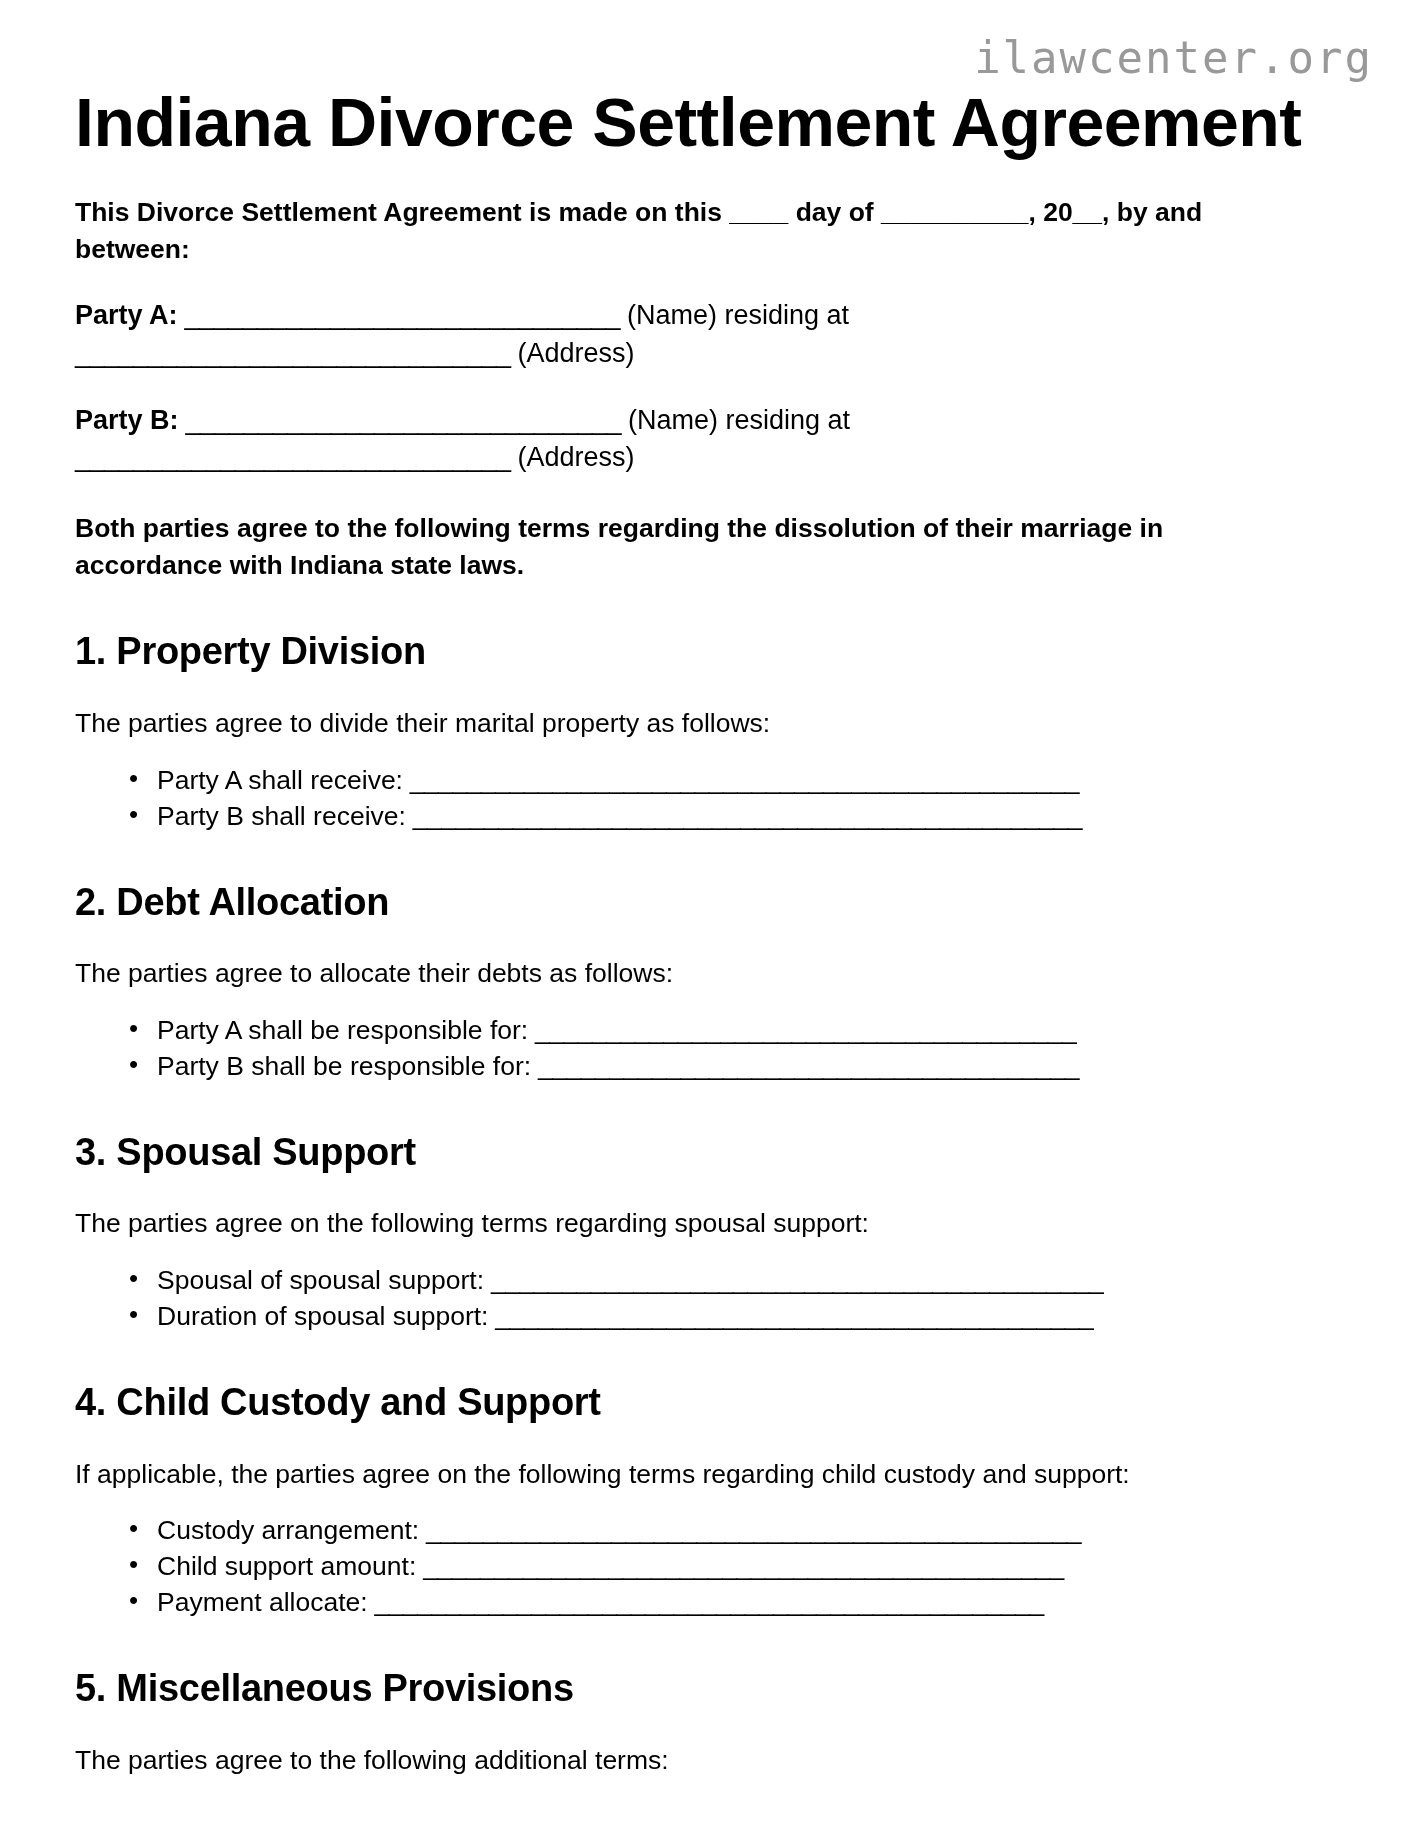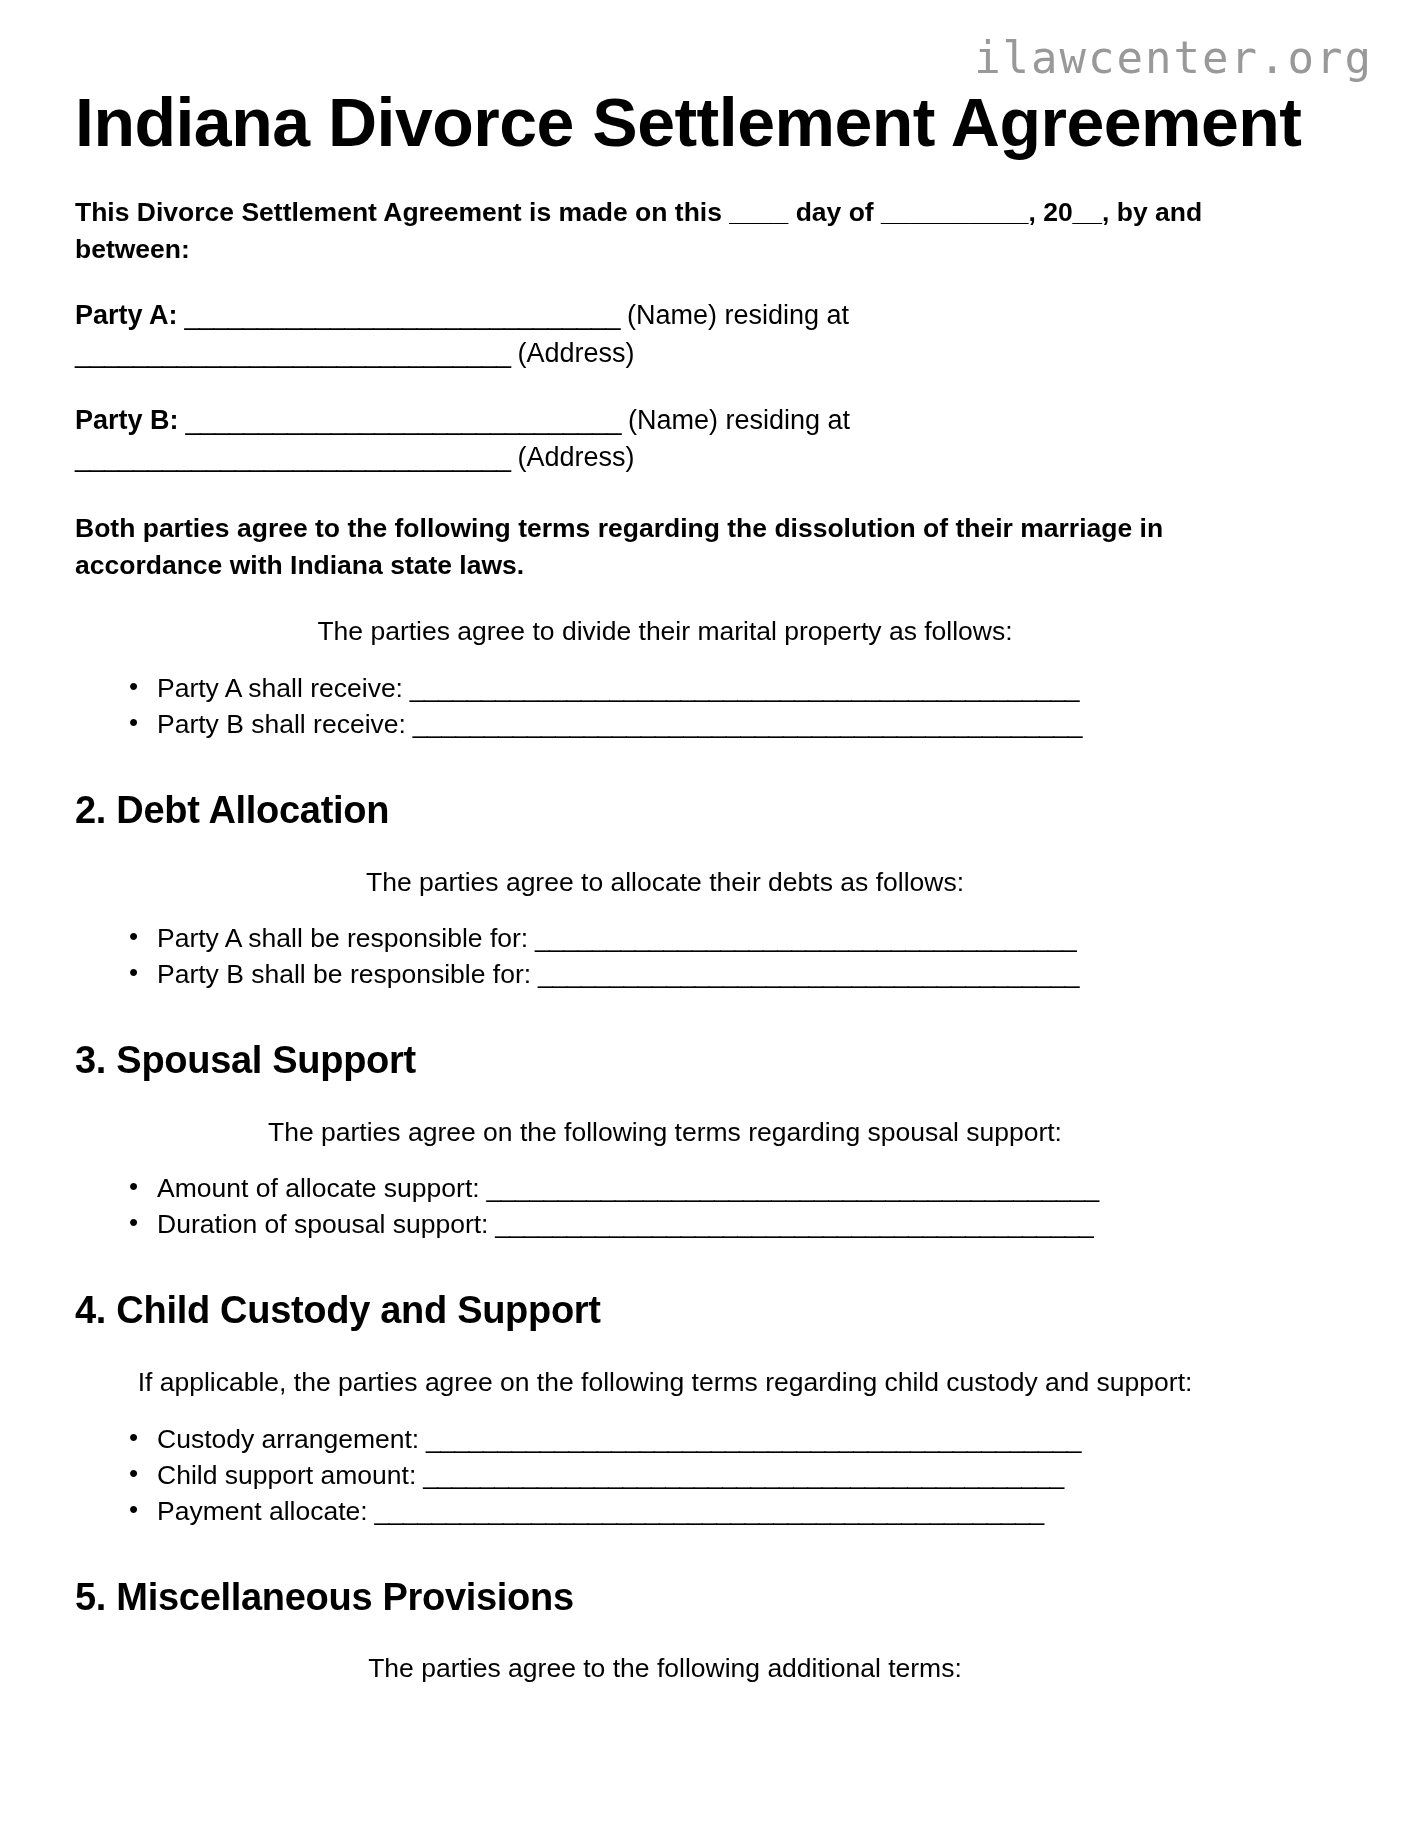--- a/index.html
+++ b/index.html
@@ -70,21 +70,20 @@
     font-size: 38px;
     line-height: 1.2;
     margin: 46px 0 0 0;
     letter-spacing: -0.3px;
   }
   p.section-intro {
     font-size: 26.5px;
     line-height: 1.38;
     margin: 30px 0 0 0;
     max-width: 1180px;
-    text-align: center;
   }
   ul.fill-list {
     list-style: none;
     margin: 20px 0 0 0;
     padding: 0 0 0 82px;
   }
   ul.fill-list li {
     font-size: 26.5px;
     line-height: 1.36;
     position: relative;
@@ -112,37 +111,38 @@
   <div class="party-block">
     <span class="lbl">Party A:</span><span class="blank"> ______________________________ </span><span>(Name) residing at</span><br><span class="blank">______________________________ </span><span>(Address)</span>
   </div>
 
   <div class="party-block">
     <span class="lbl">Party B:</span><span class="blank"> ______________________________ </span><span>(Name) residing at</span><br><span class="blank">______________________________ </span><span>(Address)</span>
   </div>
 
   <p class="body-text">Both parties agree to the following terms regarding the dissolution of their marriage in accordance with Indiana state laws.</p>
 
+  <h2 class="section-heading">1. Property Division</h2>
   <p class="section-intro">The parties agree to divide their marital property as follows:</p>
   <ul class="fill-list">
     <li><span class="bullet">•</span><span>Party A shall receive:</span><span class="blank"> _______________________________________________</span></li>
     <li><span class="bullet">•</span><span>Party B shall receive:</span><span class="blank"> _______________________________________________</span></li>
   </ul>
 
   <h2 class="section-heading">2. Debt Allocation</h2>
   <p class="section-intro">The parties agree to allocate their debts as follows:</p>
   <ul class="fill-list">
     <li><span class="bullet">•</span><span>Party A shall be responsible for:</span><span class="blank"> ______________________________________</span></li>
     <li><span class="bullet">•</span><span>Party B shall be responsible for:</span><span class="blank"> ______________________________________</span></li>
   </ul>
 
   <h2 class="section-heading">3. Spousal Support</h2>
   <p class="section-intro">The parties agree on the following terms regarding spousal support:</p>
   <ul class="fill-list">
-    <li><span class="bullet">•</span><span>Amount of allocate support:</span><span class="blank"> ___________________________________________</span></li>
+    <li><span class="bullet">•</span><span>Spousal of spousal support:</span><span class="blank"> ___________________________________________</span></li>
     <li><span class="bullet">•</span><span>Duration of spousal support:</span><span class="blank"> __________________________________________</span></li>
   </ul>
 
   <h2 class="section-heading">4. Child Custody and Support</h2>
   <p class="section-intro">If applicable, the parties agree on the following terms regarding child custody and support:</p>
   <ul class="fill-list">
     <li><span class="bullet">•</span><span>Custody arrangement:</span><span class="blank"> ______________________________________________</span></li>
     <li><span class="bullet">•</span><span>Child support amount:</span><span class="blank"> _____________________________________________</span></li>
     <li><span class="bullet">•</span><span>Payment allocate:</span><span class="blank"> _______________________________________________</span></li>
   </ul>

